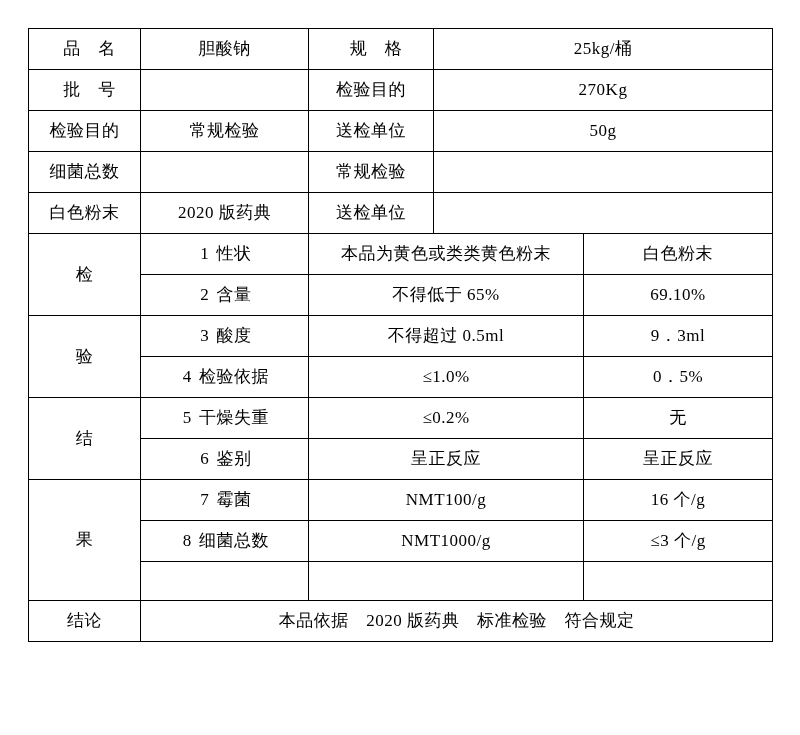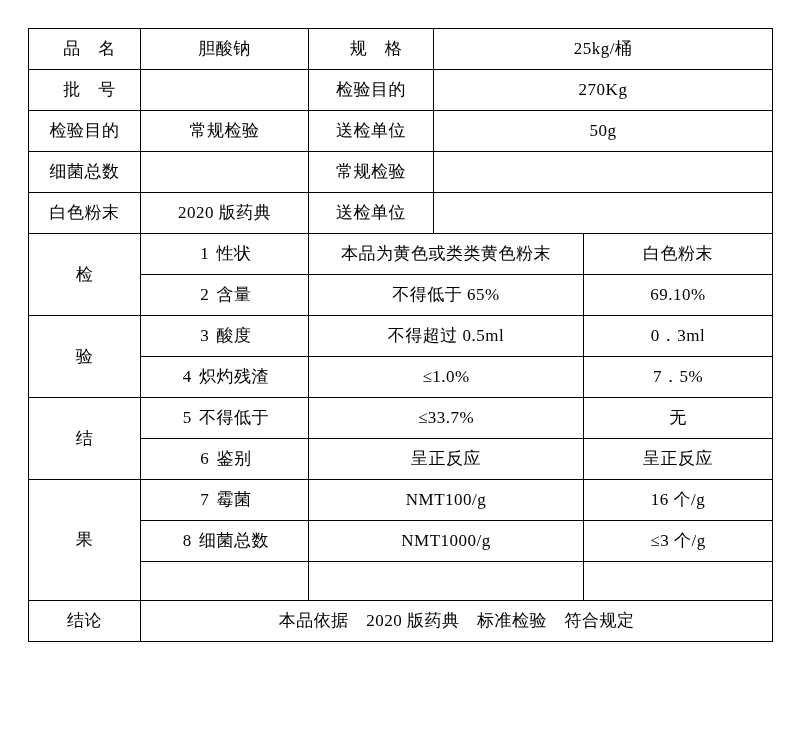--- a/index.html
+++ b/index.html
@@ -141,38 +141,38 @@
         <td>69.10%</td>
       </tr>
 
       <tr>
         <td class="vert-label" rowspan="2">验</td>
         <td class="item-cell">
           <span class="item-num">3</span>
           <span>酸度</span>
         </td>
         <td colspan="2">不得超过 0.5ml</td>
-        <td>0．3ml</td>
+        <td>9．3ml</td>
       </tr>
       <tr>
         <td class="item-cell">
           <span class="item-num">4</span>
-          <span>炽灼残渣</span>
+          <span>检验依据</span>
         </td>
         <td colspan="2">≤1.0%</td>
-        <td>7．5%</td>
+        <td>0．5%</td>
       </tr>
 
       <tr>
         <td class="vert-label" rowspan="2">结</td>
         <td class="item-cell">
           <span class="item-num">5</span>
-          <span>不得低于</span>
-        </td>
-        <td colspan="2">≤33.7%</td>
+          <span>干燥失重</span>
+        </td>
+        <td colspan="2">≤0.2%</td>
         <td>无</td>
       </tr>
       <tr>
         <td class="item-cell">
           <span class="item-num">6</span>
           <span>鉴别</span>
         </td>
         <td colspan="2">呈正反应</td>
         <td>呈正反应</td>
       </tr>

